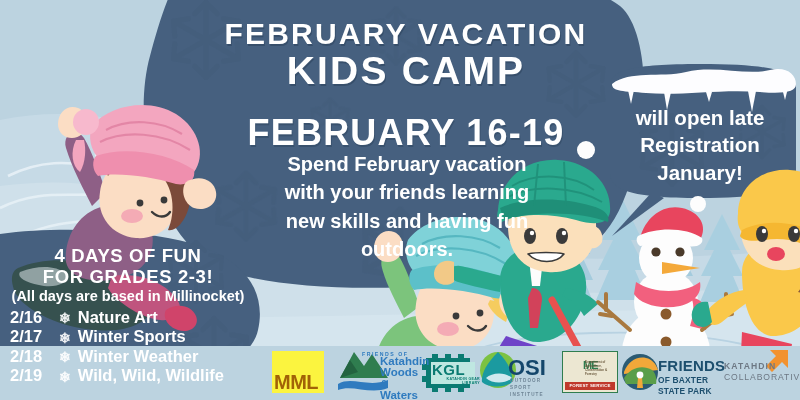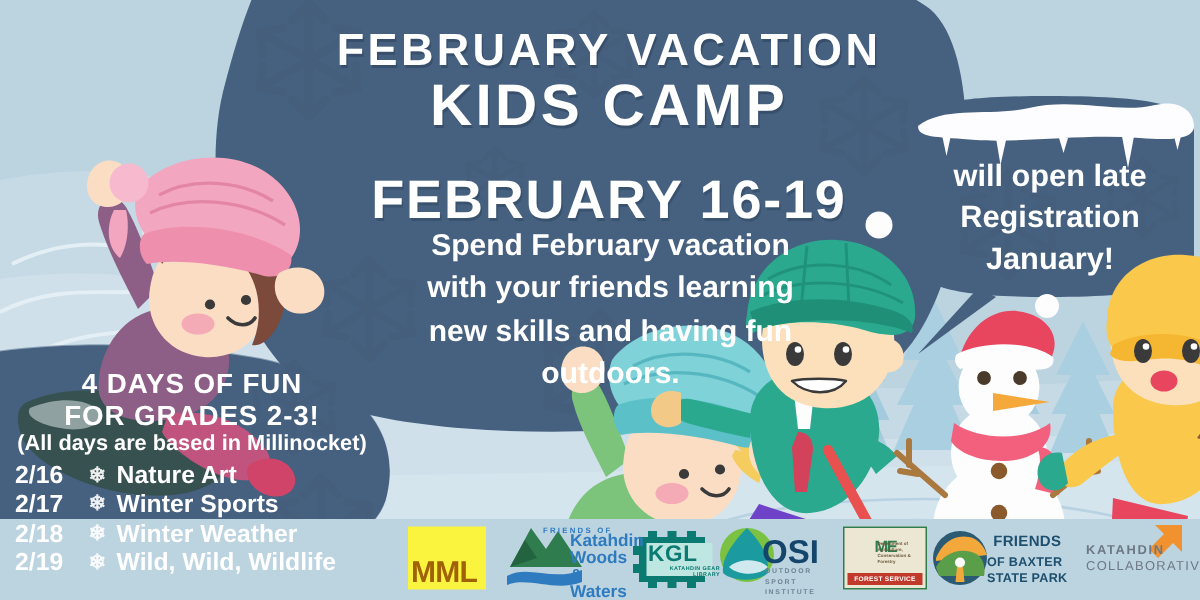--- a/index.html
+++ b/index.html
@@ -43,21 +43,21 @@
   }
   #body-copy div { white-space:nowrap; }
 
   
   #left-head { left:2px; top:246px; width:252px;
     font-size:18.5px; font-weight:bold; letter-spacing:.6px; line-height:1.12;text-align:center; }
   #left-sub { left:2px; top:288px; width:252px;
     font-size:14.5px; font-weight:bold; }
   #sched { position:absolute; left:8px; top:307px; width:240px; }
   .sched-row {
-    display:flex; align-items:flex-start; gap:7px;
+    display:flex; align-items:flex-end; gap:7px;
     color:#fff; font-size:16.5px; font-weight:bold;
     line-height:1; padding:1.5px 0 1.5px 2px;
   }
   .sched-date { min-width:42px; }
   .sched-flake { font-size:14px; opacity:.92; }
 
   
   #reg-bubble-text {
     left:608px; top:104px; width:184px;
     font-size:20.5px; font-weight:bold; line-height:1.33;
@@ -92,21 +92,21 @@
   .mfs .banner {
     position:absolute; left:2px; bottom:2px; right:2px; height:8px;
     background:#c0392b; color:#fff; font-size:4.4px; font-weight:bold;
     text-align:center; line-height:8px; letter-spacing:.2px;
   }
   .mfs .me { position:absolute; left:4px; top:7px; font-size:11px; font-weight:bold; color:#2f7d4f; letter-spacing:-1px;padding-left:16px;}
   .mfs .dept { position:absolute; left:22px; top:8px; font-size:3px; color:#6b5a3e; line-height:1.35; font-weight:bold;}
 
   .fbsp { left:622px; bottom:8px; width:92px; height:40px; }
   .fbsp .tx { position:absolute; left:36px; top:4px; font-size:8.4px; font-weight:bold; color:#1d4f6e; line-height:1.28; letter-spacing:.2px;}
-  .fbsp .tx .big { font-size:10px;text-align:center; }
+  .fbsp .tx .big { font-size:15px;text-align:center; }
 
   .kcol { left:724px; bottom:11px; width:76px; height:34px; }
   .kcol .l1 { position:absolute; left:0; top:6px; font-size:8.6px; font-weight:bold; color:#6d7884; letter-spacing:1.1px;}
   .kcol .l2 { position:absolute; left:0; top:17px; font-size:8.6px; color:#6d7884; letter-spacing:.9px;}
 </style>
 </head>
 <body>
 
 <div id="poster">
 

